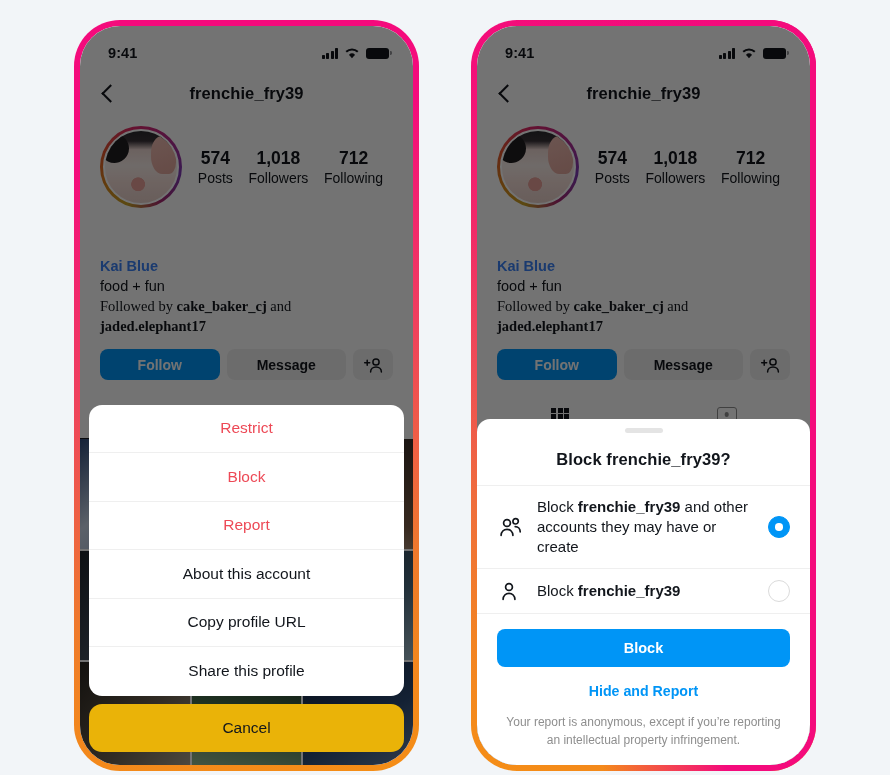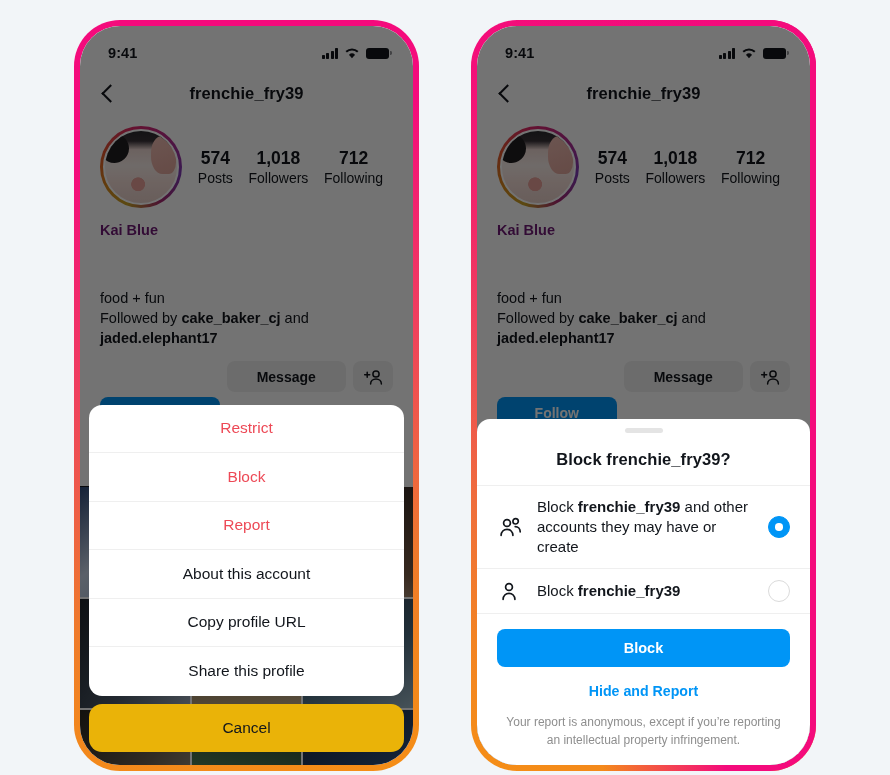--- a/index.html
+++ b/index.html
@@ -160,32 +160,32 @@
     background:linear-gradient(160deg,#efbdb3,#e1a69c);
   }
 
   .stats { display: flex; flex: 1; justify-content: space-around; padding-left: 8px; }
   .stat { text-align: center; }
   .stat .num { font-size: 17.5px; font-weight: bold; color: #12161c; line-height: 1.15; }
   .stat .lbl { font-size: 14px; color: #12161c; margin-top: 2px; }
 
   
   .bio { padding: 12px 20px 0 20px; line-height: 1.38; }
-  .bio .name { font-size: 14.5px; font-weight: bold; color: #701a75; }
-  .bio .desc { font-size: 14.5px; color: #12161c; margin-top: 48px; }
-  .bio .followed { font-size: 14.5px; color: #12161c; margin-top: 0px; }
+  .bio .name { font-size: 14.5px; font-weight: bold; color: #3b82f6; margin-top: 36px; }
+  .bio .desc { font-size: 14.5px; color: #12161c; }
+  .bio .followed { font-size: 14.5px; color: #12161c; margin-top: 0px; font-family: Liberation Serif, serif; }
   .bio .followed b { font-weight: bold; }
 
   
   .actions { display: flex; gap: 7px; padding: 13px 20px 0 20px; align-items: stretch; }
   .btn-follow {
     flex: 1 1 0; height: 31px; border-radius: 8px;
     background: #0095f6; color: #fff;
     font-size: 14px; font-weight: bold;
-    display: flex; align-items: center; justify-content: center; margin-top: 36px;
+    display: flex; align-items: center; justify-content: center;
   }
   .btn-message {
     flex: 1 1 0; height: 31px; border-radius: 8px;
     background: #efefef; color: #12161c;
     font-size: 14px; font-weight: bold;
     display: flex; align-items: center; justify-content: center;
   }
   .btn-adduser {
     width: 40px; height: 31px; border-radius: 8px;
     background: #efefef;

